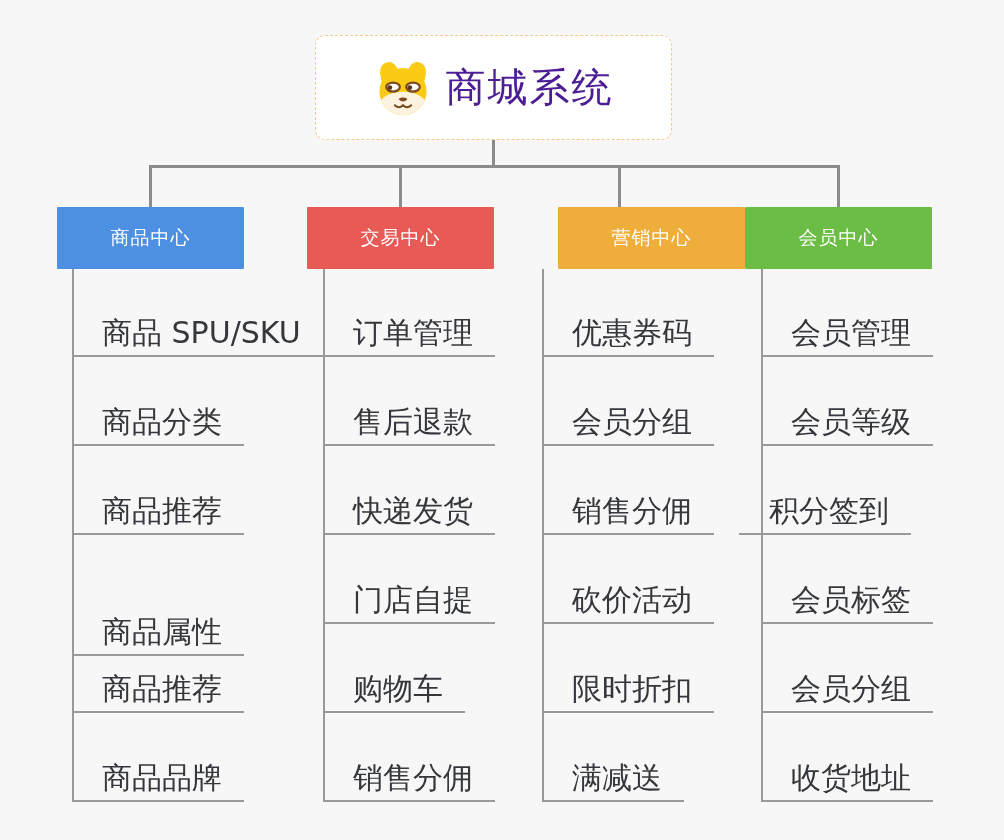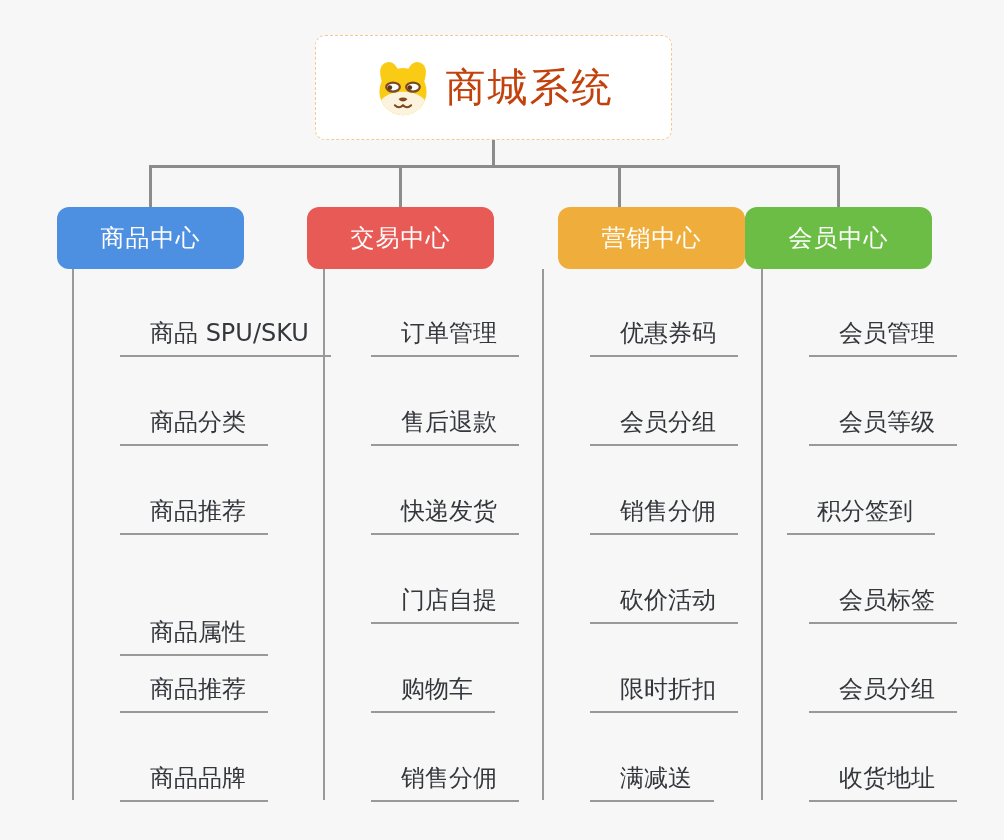--- a/index.html
+++ b/index.html
@@ -38,47 +38,46 @@
     letter-spacing: 2px;
     color: #F0A643;
     white-space: nowrap;
   }
   .root-icon { display: block; }
 
   
   .branch-box {
     position: absolute;
     width: 187px; height: 62px;
-    border-radius: 12px;
+    border-radius: 1px;
     display: flex;
     align-items: center;
     justify-content: center;
     color: #FFFFFF;
-    font-size: 24px;
+    font-size: 19px;
     letter-spacing: 1px;
     white-space: nowrap;
     cursor: pointer;
     font-family: Liberation Mono, monospace;
   }
 
   
   .trunk { position: absolute; width: 2px; background: var(--line, #999999); }
 
   
   .child-node {
     position: absolute;
     display: inline-block;
     padding: 0 22px 7px 30px;
-    font-size: 24px;
+    font-size: 30px;
     line-height: 30px;
     color: #34373C;
     white-space: nowrap;
     border-bottom: 2px solid var(--line, #999999);
     cursor: pointer;
-    margin-left: 48px;
   }
 </style>
 </head>
 <body>
 
 <div class="canvas" style="background: rgb(247, 247, 247); --conn: #8C8C8C; --line: #999999;">
 
   <div class="conn v" style="left:492px; top:140px; height:27px"></div>
   <div class="conn h" style="left:149px; top:165px; width:691px"></div>
   <div class="conn v" style="left:149px; top:165px; height:45px"></div>
@@ -97,21 +96,21 @@
       <ellipse cx="32" cy="53" rx="27" ry="17" fill="#FCF3DE" clip-path="url(#headClip)"></ellipse>
       <g stroke="#7C4A21" stroke-width="2.5" fill="#FFFFFF">
         <ellipse cx="21" cy="31" rx="7.5" ry="5"></ellipse>
         <ellipse cx="43" cy="31" rx="7.5" ry="5"></ellipse>
       </g>
       <circle cx="17.5" cy="31.5" r="2.6" fill="#5D3317"></circle>
       <circle cx="39.5" cy="31.5" r="2.6" fill="#5D3317"></circle>
       <path d="M27 44 Q32 41 37 44 Q32 50 27 44 Z" fill="#7C4A21"></path>
       <path d="M23 51 Q27.5 55.5 32 51 Q36.5 55.5 41 51" fill="none" stroke="#7C4A21" stroke-width="2.2" stroke-linecap="round"></path>
     </svg>
-    <span class="root-title" style="color: #c2410c;">商城系统</span>
+    <span class="root-title" style="color: #4c1d95;">商城系统</span>
   </div>
 
   <div class="branch-box" style="left: 57px; top: 207px; background: rgb(77, 144, 226);">商品中心</div>
   <div class="trunk" style="left:72px; top:269px; height:531px"></div>
   <div class="child-node" style="left:72px; top:318px">商品 SPU/SKU</div>
   <div class="child-node" style="left:72px; top:407px">商品分类</div>
   <div class="child-node" style="left:72px; top:496px">商品推荐</div>
   <div class="child-node" style="left:72px; top:617px">商品属性</div>
   <div class="child-node" style="left:72px; top:674px">商品推荐</div>
   <div class="child-node" style="left:72px; top:763px">商品品牌</div>

